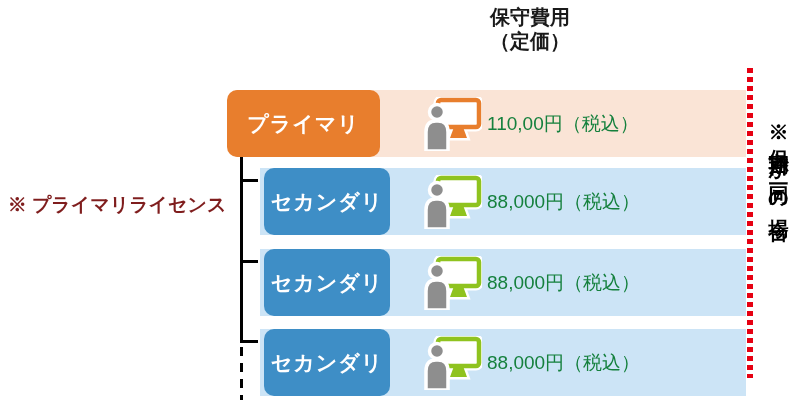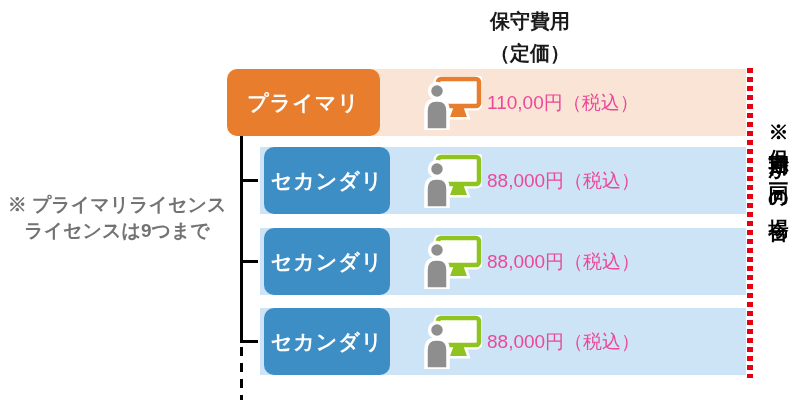--- a/index.html
+++ b/index.html
@@ -3,39 +3,39 @@
 <meta charset="utf-8">
 <style>
   html,body{margin:0;padding:0;background:#fff;}
   #stage{
     position:relative;width:804px;height:400px;background:#ffffff;overflow:hidden;
     font-family:"Liberation Sans",sans-serif;color:#1a1a1a;
   }
   
   .header{
     position:absolute;left:450px;top:5px;width:160px;text-align:center;
-    font-size:20px;font-weight:bold;line-height:32px;white-space:pre-line;
+    font-size:20px;font-weight:bold;line-height:24px;white-space:pre-line;
   }
   
-  .row{position:absolute;left:0;width:804px;height:67px;}
+  .row{position:absolute;left:0;width:804px;height:67px;margin-top:21px;}
   .r0{top:69px}.r1{top:147px}.r2{top:228px}.r3{top:308px}
   .band{position:absolute;top:0;height:67px;}
   .row-primary .band{left:235px;width:511px;background:var(--primary-band);}
   .row-secondary .band{left:260px;width:486px;background:var(--secondary-band);}
   .labelbox{
     position:absolute;top:0;height:67px;border-radius:10px;
     display:flex;align-items:center;justify-content:center;
     color:#fff;font-weight:bold;font-size:21px;letter-spacing:1px;
   }
   .row-primary .labelbox{left:227px;width:153px;background:var(--primary-orange);}
   .row-secondary .labelbox{left:264px;width:126px;background:var(--secondary-blue);}
   .icon{position:absolute;left:424px;top:7px;width:58px;height:54px;}
   .price{
     position:absolute;left:487px;top:0;height:67px;line-height:67px;
-    font-size:19px;color:#ec4899;
+    font-size:19px;color:#15803d;
   }
   
   .mon-outline{fill:#fff;stroke:#fff;stroke-width:9;}
   .stand-outline{fill:#fff;stroke:#fff;stroke-width:5;}
   .mon{fill:#fff;stroke-width:4.5;}
   .head,.body{fill:var(--person-gray);stroke:#fff;stroke-width:3.5;}
   .row-primary .mon{stroke:var(--primary-orange);}
   .row-primary .stand{fill:var(--primary-orange);}
   .row-secondary .mon{stroke:var(--monitor-green);}
   .row-secondary .stand{fill:var(--monitor-green);}
@@ -48,21 +48,21 @@
   .branch{position:absolute;left:240px;width:18px;height:3px;background:var(--connector-black);}
   .b1{top:179px}.b2{top:260px}.b3{top:340px}
   
   .deadline-line{
     position:absolute;left:747px;top:68px;width:6px;height:310px;
     background:repeating-linear-gradient(180deg,var(--deadline-red) 0 5px,transparent 5px 9px);
   }
   
   .left-note{
     position:absolute;left:2px;top:192px;width:230px;text-align:center;
-    font-size:19px;font-weight:bold;line-height:26px;color:#737373;
+    font-size:19px;font-weight:bold;line-height:26px;color:#7f1d1d;
   }
   .right-note{
     position:absolute;left:766px;top:110px;height:290px;
     writing-mode:vertical-rl;text-orientation:upright;
     font-size:20px;font-weight:600;letter-spacing:3px;color:#000;
   }
 </style>
 </head>
 <body>
 
@@ -154,18 +154,17 @@
         <path class="body" d="M2,54 L2,35 Q2,24 12,24 L14,24 Q24,24 24,35 L24,54 Z"></path>
       </g>
     </svg>
     <div class="price">88,000円（税込）</div>
   </div>
 
   <div class="deadline-line"></div>
 
   <div class="left-note">
     <div>※ プライマリライセンス</div>
-    <div>ライセンスは9つまで</div>
   </div>
 
   <div class="right-note">※保守期日が同一の場合</div>
 
 </div>
 
 </body></html>

